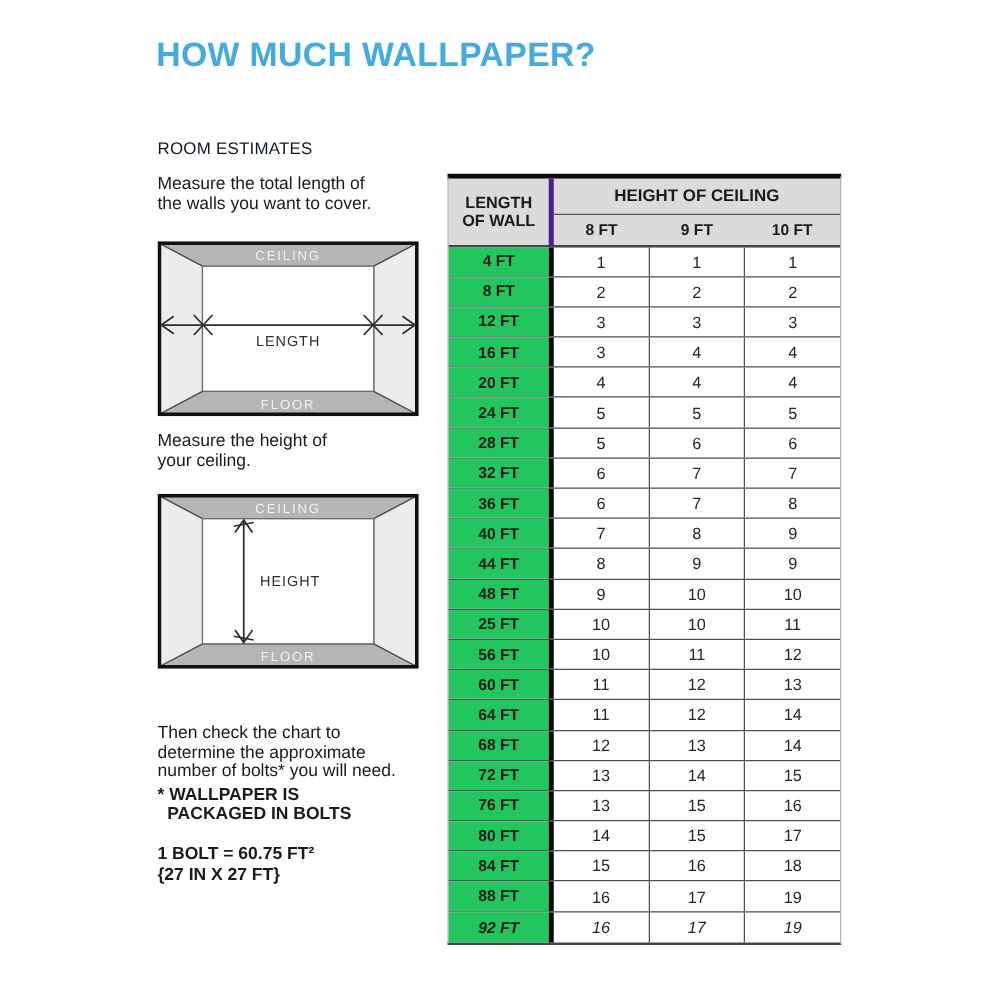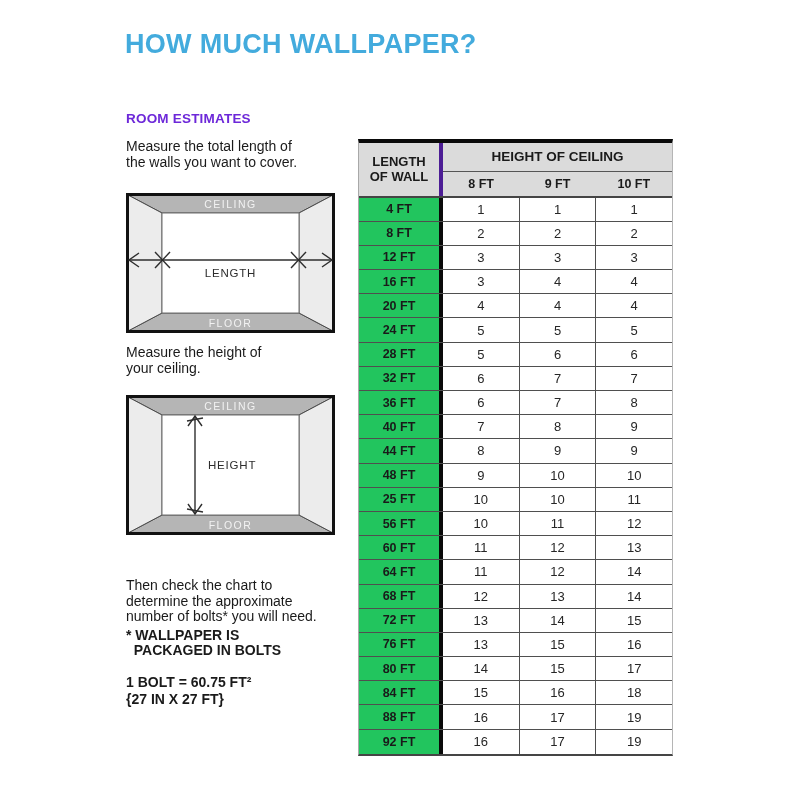--- a/index.html
+++ b/index.html
@@ -5,21 +5,21 @@
   html,body{margin:0;padding:0;background:#fff;}
   .page{
     position:relative;width:800px;height:800px;background:#ffffff;overflow:hidden;
     font-family:"Liberation Sans","DejaVu Sans",sans-serif;color:#1a1a1a;padding-left:12px;
   }
   .abs{position:absolute;}
   .title{
     left:125px;top:29px;font-size:27px;font-weight:bold;letter-spacing:.3px;color:#43abdd;
   }
   .section-heading{
-    font-size:13.5px;font-weight:bold;letter-spacing:.2px;color:#6d28d9;
+    font-size:13.5px;font-weight:normal;letter-spacing:.2px;color:#0f172a;
   }
   .body-text{
     font-size:14px;line-height:15.5px;white-space:pre-wrap;color:#1a1a1a;
   }
   .bold-text{font-weight:bold;}
   .room-svg{left:126px;width:209px;height:140px;}
   
   .tbl-heading{left:358px;top:111px;width:315px;text-align:center;}
   .bolts-table{
     left:358px;top:139px;width:315px;
@@ -35,21 +35,21 @@
     font-weight:bold;font-size:13px;line-height:15px;white-space:pre-wrap;box-sizing:border-box;
   }
   .hright{flex:1;border-left:4px solid #4c1d95;box-sizing:border-box;}
   .hspan{
     height:28.5px;display:flex;align-items:center;justify-content:center;
     font-weight:bold;font-size:13.5px;border-bottom:1.5px solid #555;box-sizing:border-box;
   }
   .hsubs{display:flex;height:24px;align-items:center;}
   .hsub{flex:1;text-align:center;font-weight:bold;font-size:12.5px;}
   .trow{display:flex;height:24.2px;border-bottom:1.5px solid #4f4f4f;box-sizing:border-box;}
-  .trow:last-child{border-bottom:none;}
+  .trow:last-child{border-bottom:none;font-style:italic;}
   .cwall{
     width:80px;background:#22c55e;display:flex;align-items:center;justify-content:center;
     font-weight:bold;font-size:12.5px;box-sizing:border-box;
   }
   .cval{
     flex:1;display:flex;align-items:center;justify-content:center;
     font-size:13px;color:#262626;border-left:1.5px solid #4f4f4f;box-sizing:border-box;
   }
   .cval.cfirst{border-left:4px solid #0a0a0a;}
   

